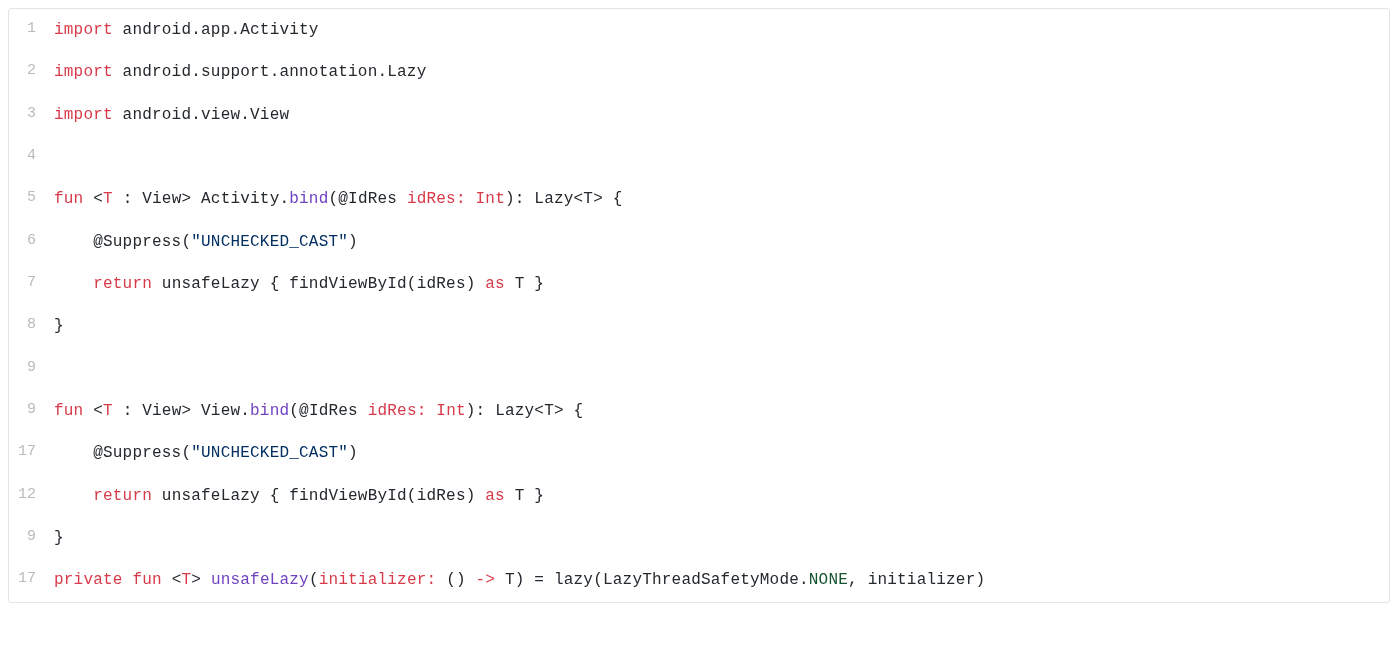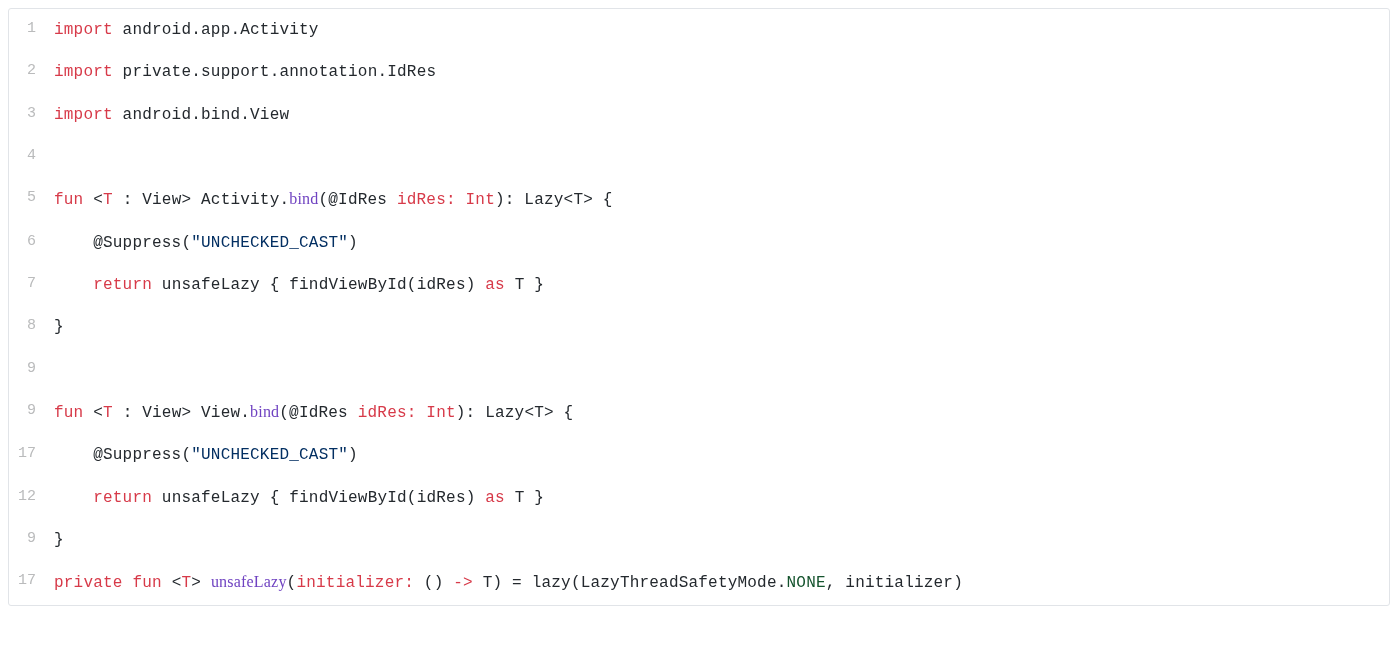--- a/index.html
+++ b/index.html
@@ -39,21 +39,20 @@
       color: #24292e;
       padding-right: 16px;
       font-size: 16px;
       letter-spacing: 0.2px;
     }
     .tok-keyword {
       color: #d73a49;
     }
     .tok-function {
       color: #6f42c1;
-      font-family: Liberation Serif, serif;
     }
     .tok-string {
       color: #032f62;
     }
     .tok-type {
       color: #14532d;
     }
     .tok-plain {
       color: #24292e;
     }
@@ -61,25 +60,25 @@
 </head>
 <body>
 
 <div class="code-container">
 <div class="code-line">
       <span class="line-number">1</span>
       <span class="line-content"><span class="tok-keyword">import</span><span class="tok-plain"> android.app.Activity</span></span>
     </div>
     <div class="code-line">
       <span class="line-number">2</span>
-      <span class="line-content"><span class="tok-keyword">import</span><span class="tok-plain"> private.support.annotation.IdRes</span></span>
+      <span class="line-content"><span class="tok-keyword">import</span><span class="tok-plain"> android.support.annotation.Lazy</span></span>
     </div>
     <div class="code-line">
       <span class="line-number">3</span>
-      <span class="line-content"><span class="tok-keyword">import</span><span class="tok-plain"> android.bind.View</span></span>
+      <span class="line-content"><span class="tok-keyword">import</span><span class="tok-plain"> android.view.View</span></span>
     </div>
     <div class="code-line">
       <span class="line-number">4</span>
       <span class="line-content"></span>
     </div>
     <div class="code-line">
       <span class="line-number">5</span>
       <span class="line-content"><span class="tok-keyword">fun</span><span class="tok-plain"> &lt;</span><span class="tok-keyword">T</span><span class="tok-plain"> : View&gt; Activity.</span><span class="tok-function">bind</span><span class="tok-plain">(@IdRes </span><span class="tok-keyword">idRes:</span><span class="tok-plain"> </span><span class="tok-keyword">Int</span><span class="tok-plain">): Lazy&lt;T&gt; {</span></span>
     </div>
     <div class="code-line">

